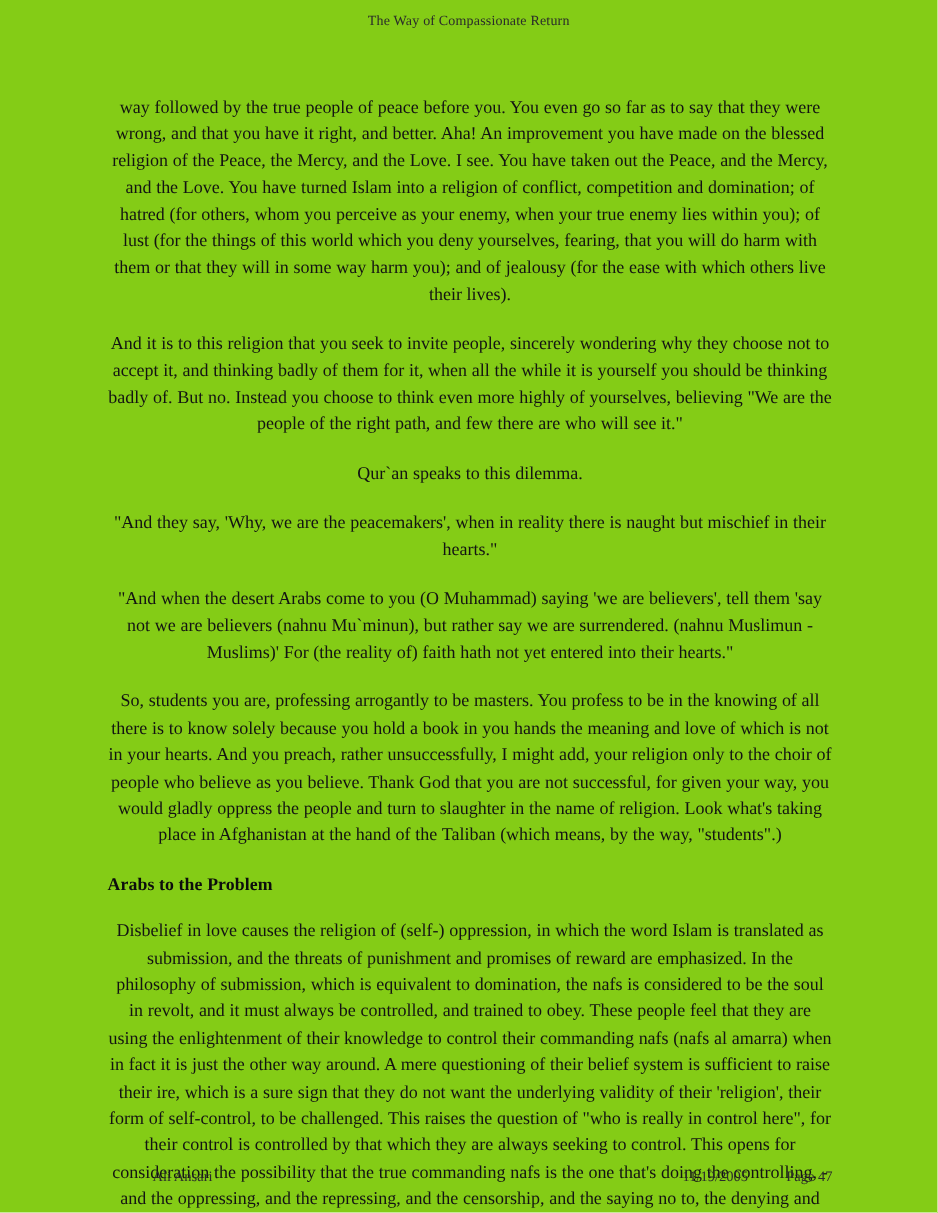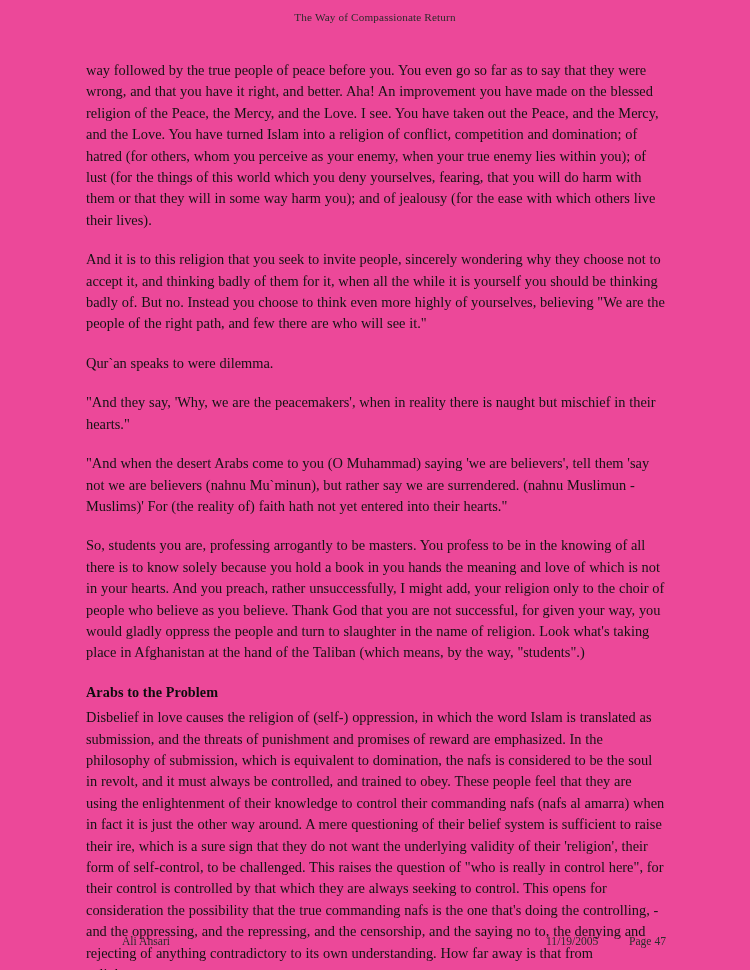--- a/index.html
+++ b/index.html
@@ -14,21 +14,21 @@
     position: relative;
     overflow: hidden;
     font-family: "Liberation Serif", "DejaVu Serif", serif;
     color: #1a1a1a;
     -webkit-font-smoothing: antialiased;
   }
 
   .page {
     position: absolute;
     inset: 0;
-    background: #ec4899;
+    background: #84cc16;
   }
 
   
   .running-header {
     position: absolute;
     top: 11px;
     left: 0;
     width: 750px;
     text-align: center;
     font-size: 11.2px;
@@ -38,24 +38,24 @@
 
   
   .content {
     position: absolute;
     top: 60px;
     left: 86px;
     width: 580px;
   }
 
   p.para {
-    margin: 0 0 18px 0;
+    margin: 16px 0 18px 0;
     font-size: 14.4px;
     line-height: 21.4px;
-    text-align: left;
+    text-align: center;
     color: #131313;
     word-spacing: 0.2px;
   }
 
   h2.section-heading {
     margin: 0 0 4px 0;
     font-size: 14.2px;
     line-height: 21.4px;
     font-weight: bold;
     color: #0d0d0d;
@@ -92,21 +92,21 @@
 <body>
 
 <div class="page">
 
   <div class="running-header">The Way of Compassionate Return</div>
 
   <div class="content">
     <div id="paras-before">
         <p class="para"><span>way followed by the true people of peace before you. You even go so far as to say that they were wrong, and that you have it right, and better. Aha! An improvement you have made on the blessed religion of the Peace, the Mercy, and the Love. I see. You have taken out the Peace, and the Mercy, and the Love. You have turned Islam into a religion of conflict, competition and domination; of hatred (for others, whom you perceive as your enemy, when your true enemy lies within you); of lust (for the things of this world which you deny yourselves, fearing, that you will do harm with them or that they will in some way harm you); and of jealousy (for the ease with which others live their lives).</span></p>
         <p class="para"><span>And it is to this religion that you seek to invite people, sincerely wondering why they choose not to accept it, and thinking badly of them for it, when all the while it is yourself you should be thinking badly of. But no. Instead you choose to think even more highly of yourselves, believing "We are the people of the right path, and few there are who will see it."</span></p>
-        <p class="para"><span>Qur`an speaks to were dilemma.</span></p>
+        <p class="para"><span>Qur`an speaks to this dilemma.</span></p>
         <p class="para"><span>"And they say, 'Why, we are the peacemakers', when in reality there is naught but mischief in their hearts."</span></p>
         <p class="para"><span>"And when the desert Arabs come to you (O Muhammad) saying 'we are believers', tell them 'say not we are believers (nahnu Mu`minun), but rather say we are surrendered. (nahnu Muslimun - Muslims)' For (the reality of) faith hath not yet entered into their hearts."</span></p>
         <p class="para"><span>So, students you are, professing arrogantly to be masters. You profess to be in the knowing of all there is to know solely because you hold a book in you hands the meaning and love of which is not in your hearts. And you preach, rather unsuccessfully, I might add, your religion only to the choir of people who believe as you believe. Thank God that you are </span><span class="u">not</span><span> successful, for given your way, you would gladly oppress the people and turn to slaughter in the name of religion. Look what's taking place in Afghanistan at the hand of the Taliban (which means, by the way, "students".)</span></p>
       </div>
 
     <h2 class="section-heading">Arabs to the Problem</h2>
 
     <div id="paras-after">
         <p class="para"><span>Disbelief in love causes the religion of (self-) oppression, in which the word Islam is translated as submission, and the threats of punishment and promises of reward are emphasized. In the philosophy of submission, which is equivalent to domination, the nafs is considered to be the soul in revolt, and it must always be controlled, and trained to obey. These people feel that they are using the enlightenment of their knowledge to </span><span class="u">control</span><span> their commanding nafs (nafs al amarra) when in fact it is just the other way around. A mere questioning of their belief system is sufficient to raise their ire, which is a sure sign that they do not want the underlying validity of their 'religion', their form of self-control, to be challenged. This raises the question of "who is really in control here", for their control is controlled by that which they are always seeking to control.  </span><span class="u">This opens for consideration the possibility that the true commanding nafs is the one that's doing the controlling, - and the oppressing, and the repressing, and the censorship, and the saying no to, the denying and rejecting of anything contradictory to its own understanding.</span><span> How far away is that from enlightenment.</span></p>
       </div>

